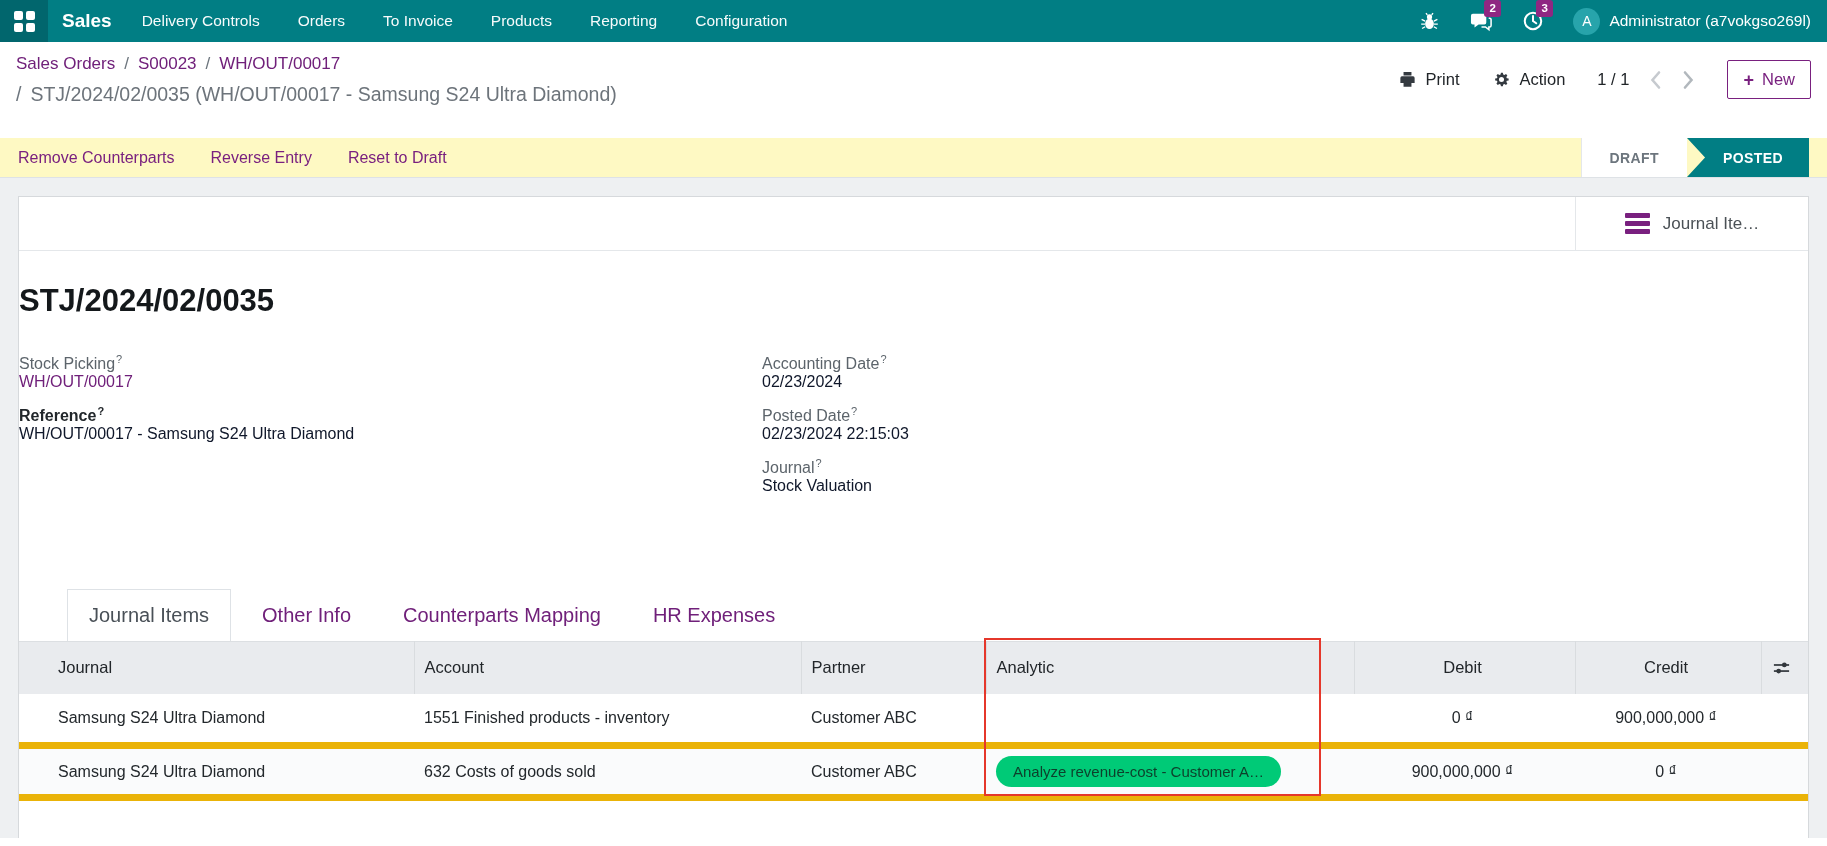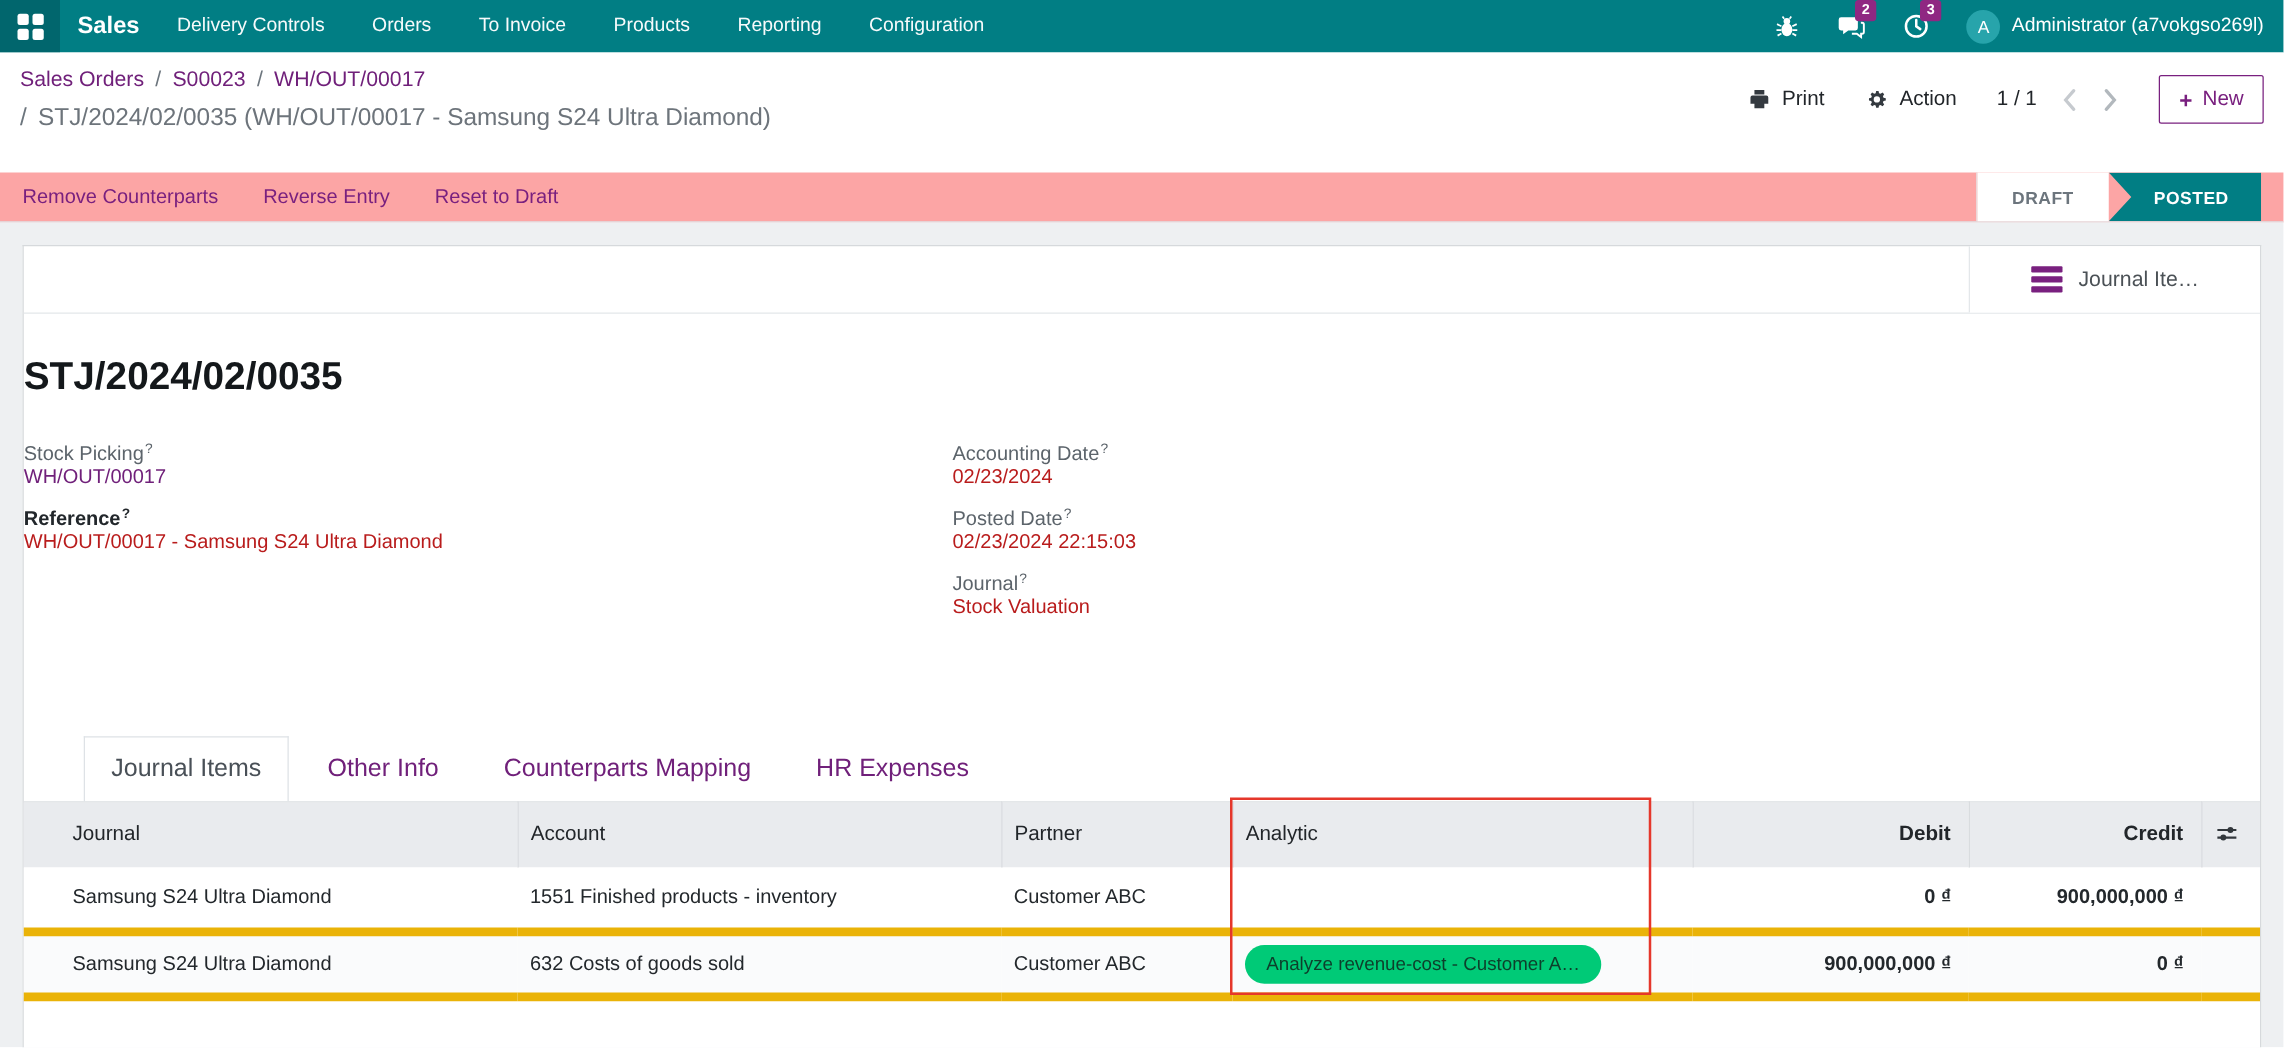--- a/index.html
+++ b/index.html
@@ -37,21 +37,21 @@
   .cp-right{position:absolute;right:16px;top:18px;display:flex;align-items:center;gap:32px;font-size:16.5px;color:#212529;}
   .flat-btn{display:flex;align-items:center;gap:9px;cursor:pointer;}
   .flat-btn svg{color:#343a40;}
   .pager{display:flex;align-items:center;gap:20px;}
   .pager-count{font-size:16.5px;color:#212529;}
   .chev{cursor:pointer;display:flex;}
   .btn-new{display:flex;align-items:center;gap:8px;border:1px solid var(--accent);color:var(--accent);background:#fff;font-size:16.5px;padding:9px 15px;border-radius:2px;cursor:pointer;font-family:inherit;}
   .plus{font-size:18px;font-weight:700;line-height:14px;}
 
   
-  .actionbar{position:relative;height:40px;border-bottom:1px solid var(--border);display:flex;align-items:center;gap:36px;padding-left:18px;background:#fca5a5;}
+  .actionbar{position:relative;height:40px;border-bottom:1px solid var(--border);display:flex;align-items:center;gap:36px;padding-left:18px;background:#fef9c3;}
   .act-btn{color:var(--accent);font-size:16px;cursor:pointer;}
   .statuswidget{position:absolute;right:18px;top:0;height:39px;display:flex;align-items:stretch;border-left:1px solid #e4e7ea;}
   .st{display:flex;align-items:center;font-size:14px;font-weight:700;letter-spacing:.4px;}
   .st-draft{padding:0 28px;color:#6c757d;background:#fff;cursor:pointer;}
   .st-posted{padding:0 26px 0 36px;background:var(--posted);color:#fff;clip-path:polygon(0 0,100% 0,100% 100%,0 100%,18px 50%);}
 
   
   .content{position:absolute;top:178px;left:0;right:0;bottom:0;background:#eef0f2;}
   .sheet{position:relative;width:1791px;margin:18px auto 0 18px;height:650px;background:#fff;border:1px solid #d6d9dc;border-bottom:none;}
   .statstrip{position:relative;height:54px;border-bottom:1px solid #e4e7ea;}
@@ -63,35 +63,35 @@
   .sheetbody{}
   .rec-title{font-size:31px;font-weight:600;color:#14181b;margin:32px 0 0 0;}
 
   .fields{display:flex;margin-top:30px;}
   .fcol-left{width:743px;}
   .frow{display:flex;height:52px;align-items:flex-start;padding-top:4px;flex-direction:column;}
   .flabel{width:136px;font-size:16px;color:#5c646b;flex:0 0 auto;}
   .flabel-r{width:162px;}
   .flabel.strong{color:#22272b;font-weight:600;}
   sup.help{font-size:11px;margin-left:1px;}
-  .fvalue{font-size:16px;color:#b91c1c;}
+  .fvalue{font-size:16px;color:#0f172a;}
   .fvalue.link{color:var(--link);cursor:pointer;}
 
   
   .tabs{display:flex;margin:84px 0 0 48px;align-items:stretch;height:52px;}
   .tab{display:flex;align-items:center;padding:0 21px;font-size:20px;color:var(--link);cursor:pointer;margin-right:10px;}
   .tab.active{color:#495057;background:#fff;border:1px solid var(--border);border-bottom:none;}
 
   
   .table-wrap{position:relative;}
   table{width:100%;border-collapse:collapse;table-layout:fixed;}
   thead th{background:var(--header-bg);height:52px;font-weight:400;font-size:16.5px;color:#22262a;text-align:left;padding:0 10px;border-right:1px solid #d9dcdf;border-top:1px solid #dcdfe2;}
   thead th:first-child{padding-left:39px;}
   thead th:last-child,thead th.icon-col{border-right:none;}
-  th.num,td.num{text-align:right;padding-right:14px;font-weight:bold;}
+  th.num,td.num{text-align:center;padding-right:14px;}
   tbody td{height:52px;font-size:16px;color:#23282c;padding:0 10px;border-bottom:7px solid #eab308;background:#fff;}
   tbody td:first-child{padding-left:39px;}
   tbody tr.alt td{background:#fafbfc;}
   .pill{display:inline-block;background:var(--tag-green);color:var(--tag-green-text);border-radius:999px;padding:8px 17px;font-size:15px;line-height:15px;cursor:pointer;}
   .sliders{color:#32373c;display:inline-flex;vertical-align:middle;cursor:pointer;}
   .red-box{position:absolute;left:965px;top:-3px;width:337px;height:158px;border:2px solid var(--annotation-red);pointer-events:none;z-index:5;}
 </style>
 </head>
 <body>
 

